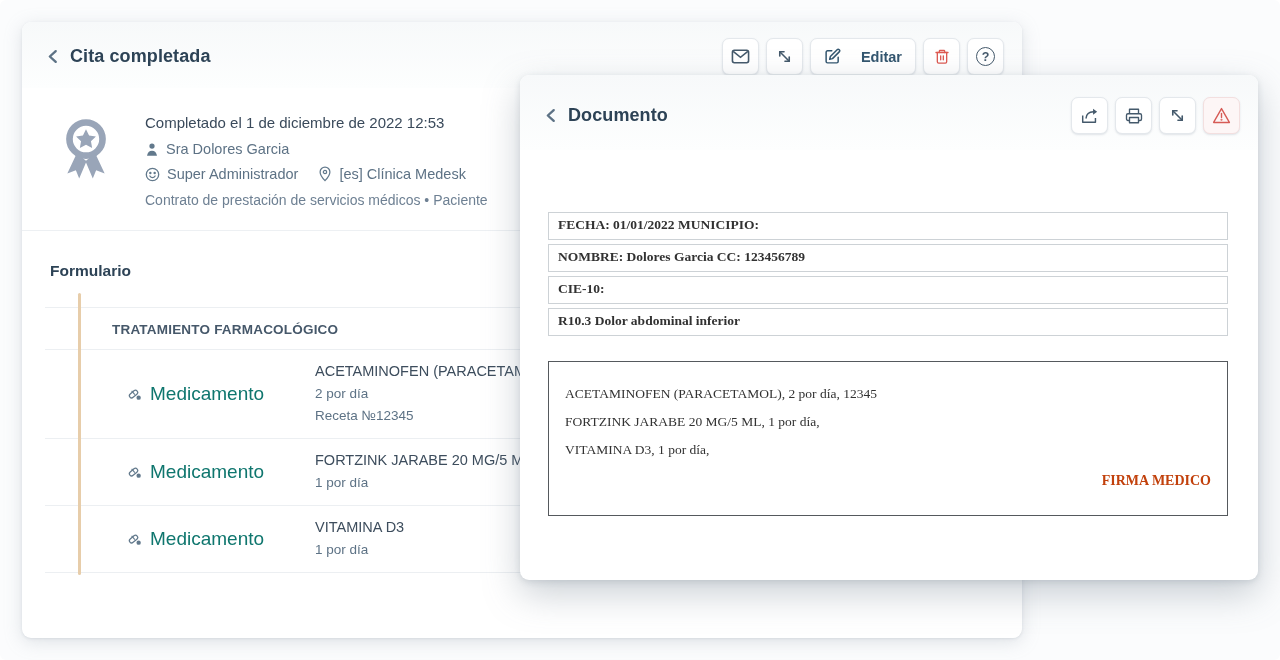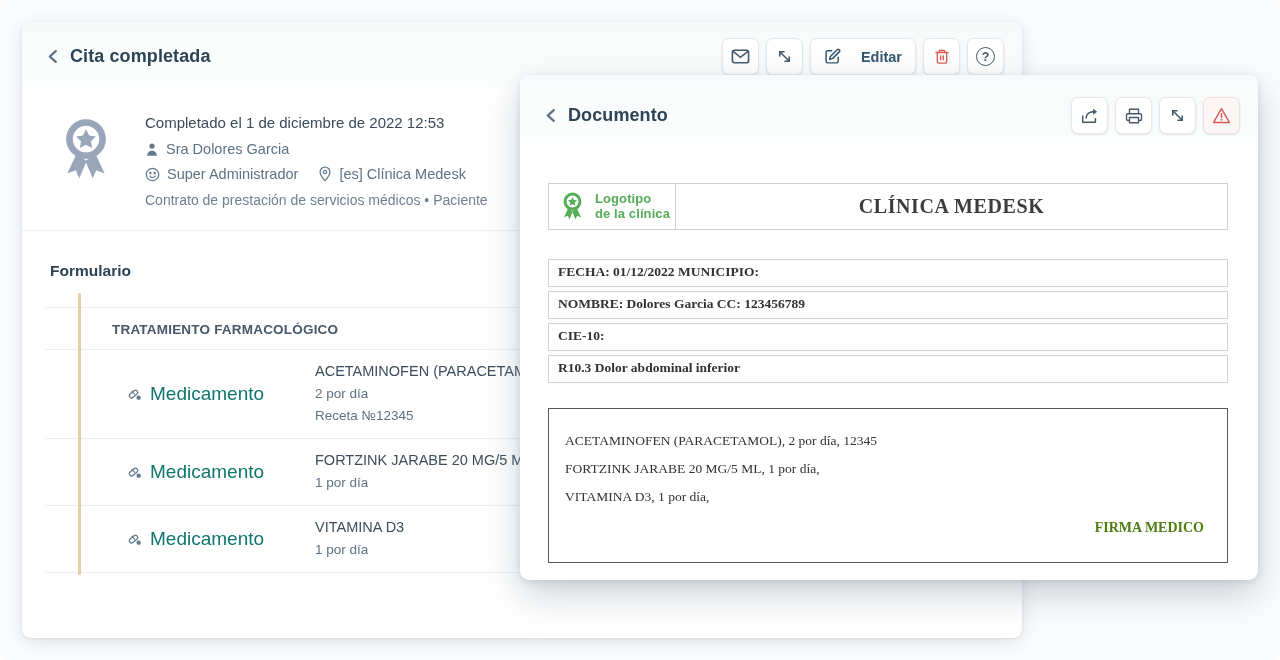--- a/index.html
+++ b/index.html
@@ -74,21 +74,21 @@
              font-family:"Liberation Serif",serif; font-weight:700; font-size:20px;
              color:#3c3c3c; letter-spacing:.6px;}
 
   .doc-fields{margin-top:29px;}
   .doc-field{border:1px solid #cdd2d6; padding:3px 9px 4px; font-family:"Liberation Serif",serif;
              font-weight:700; font-size:13.5px; color:#323232; margin-bottom:4px; line-height:1.4;}
 
   .doc-box{margin-top:25px; border:1px solid #55595d; height:155px; padding:23px 16px 0;
            position:relative; font-family:"Liberation Serif",serif; font-size:13.5px; color:#323232;}
   .doc-line{margin-bottom:12px; line-height:1.05; padding-top:2px;}
-  .signature{position:absolute; right:23px; bottom:26px; font-weight:700; font-size:14px; color:#4d7c0f;}
+  .signature{position:absolute; right:16px; bottom:26px; font-weight:700; font-size:14px; color:#c2410c;}
 
   svg{display:block;}
 </style>
 </head>
 <body>
 
 <div class="page">
 
   <section class="card appt">
     <header class="card-head">
@@ -291,40 +291,23 @@
                 <path d="M12 2 1.8 20h20.4z"></path>
                 <path d="M12 8.5v5"></path>
                 <circle cx="12" cy="16.6" r=".4" fill="currentColor"></circle>
               </svg>
           </span>
         </button>
       </div>
     </header>
 
     <div class="doc-body">
-      <div class="doc-table">
-        <div class="logo-cell">
-          <span>
-            <svg width="29" height="33" viewBox="0 0 24 27" fill="none">
-              <circle cx="12" cy="9.4" r="6.2" stroke="currentColor" stroke-width="2.5"></circle>
-              <path d="M12 5.7l1.15 2.33 2.57.37-1.86 1.81.44 2.56L12 11.56l-2.3 1.21.44-2.56-1.86-1.81 2.57-.37z" fill="currentColor"></path>
-              <path d="M8.6 14.6 5 22.3l3.2-1.2 1.25 3.1 2.75-6.5z" fill="currentColor"></path>
-              <path d="M15.4 14.6l3.6 7.7-3.2-1.2-1.25 3.1-2.75-6.5z" fill="currentColor"></path>
-            </svg>
-          </span>
-          <span class="logo-text">
-            <div>Logotipo</div>
-            <div>de la clínica</div>
-          </span>
-        </div>
-        <div class="name-cell">CLÍNICA MEDESK</div>
-      </div>
 
       <div class="doc-fields" id="doc-fields">
-          <div class="doc-field">FECHA: 01/12/2022 MUNICIPIO:</div>
+          <div class="doc-field">FECHA: 01/01/2022 MUNICIPIO:</div>
           <div class="doc-field">NOMBRE: Dolores Garcia CC: 123456789</div>
           <div class="doc-field">CIE-10:</div>
           <div class="doc-field">R10.3 Dolor abdominal inferior</div>
         </div>
 
       <div class="doc-box">
         <div id="doc-lines">
             <div class="doc-line">ACETAMINOFEN (PARACETAMOL), 2 por día, 12345</div>
             <div class="doc-line">FORTZINK JARABE 20 MG/5 ML, 1 por día,</div>
             <div class="doc-line">VITAMINA D3, 1 por día,</div>

